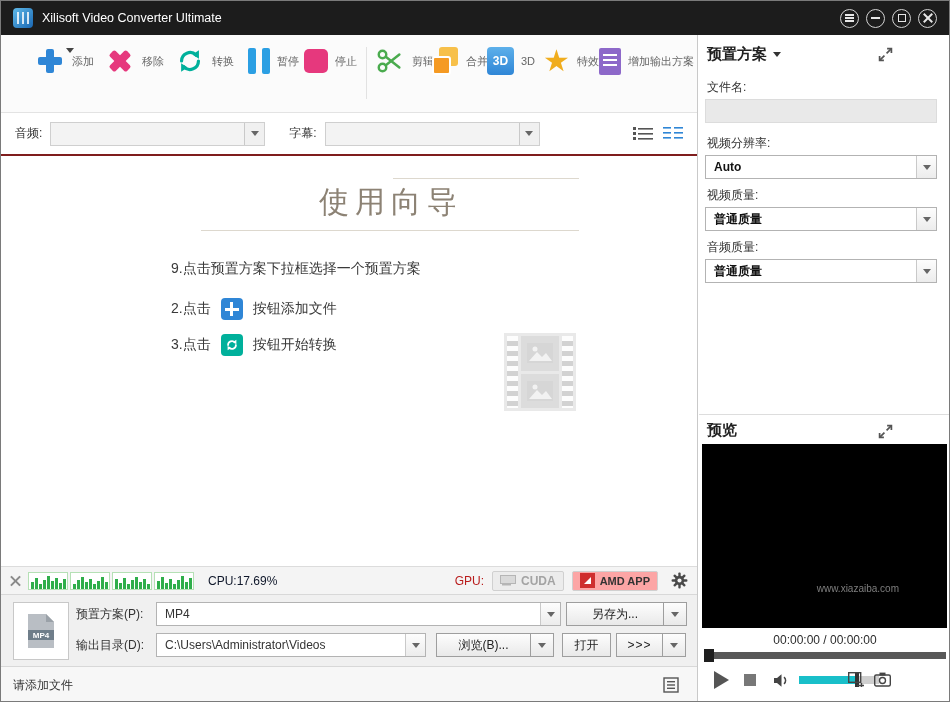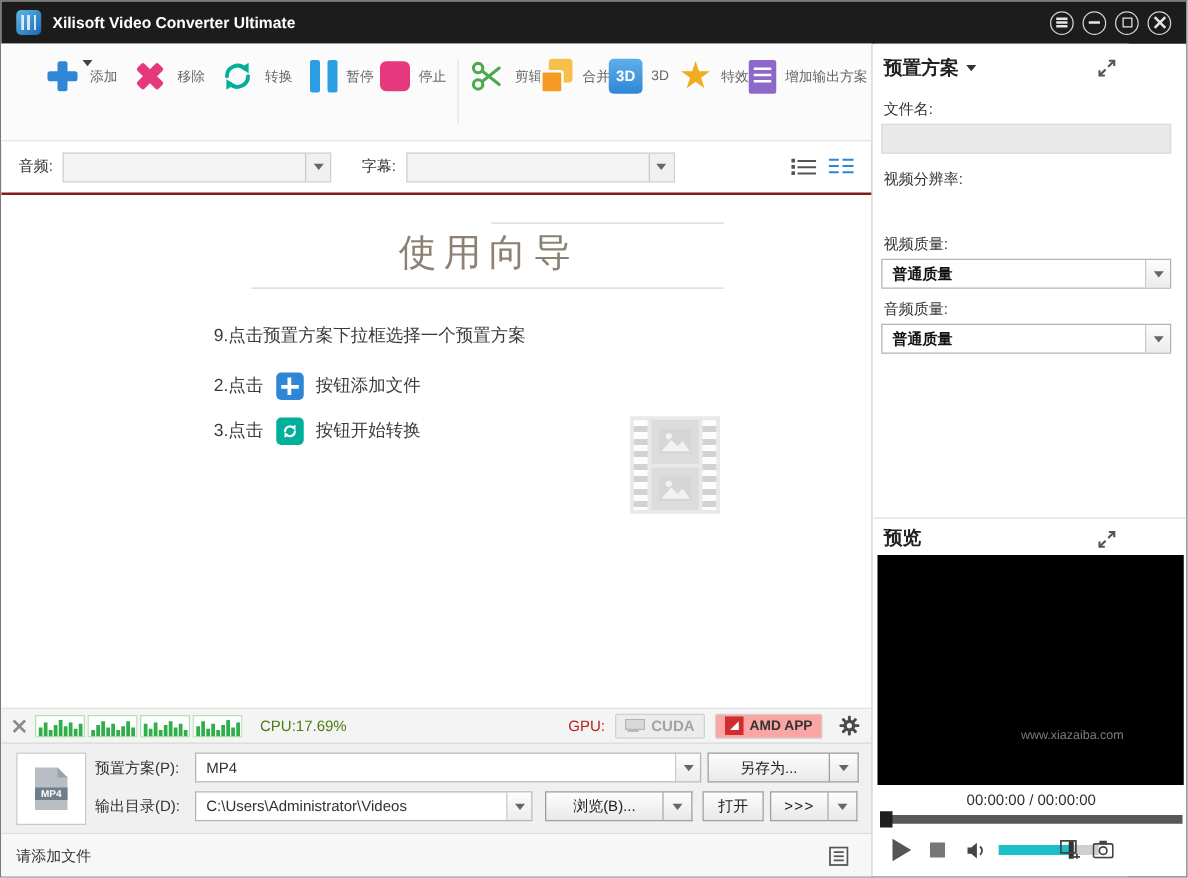--- a/index.html
+++ b/index.html
@@ -3,21 +3,21 @@
 <meta charset="utf-8">
 <style>
 *{margin:0;padding:0;box-sizing:border-box}
 body{font-family:"Liberation Sans","DejaVu Sans",sans-serif;font-size:12px;color:#333;background:#dcdcdc}
 .window{position:relative;width:950px;height:702px;background:#fff;border:1px solid #7a7a7a;overflow:hidden}
 
 
 .titlebar{position:absolute;left:0;top:0;width:100%;height:34px;background:#1c1c1c;display:flex;align-items:center;padding:0 12px}
 .app-icon{width:20px;height:20px;border-radius:4px;background:linear-gradient(135deg,#5fb9e8,#1a67b3);margin-right:9px;position:relative;flex:0 0 auto}
 .app-icon::after{content:"";position:absolute;left:4px;top:4px;width:12px;height:12px;background:repeating-linear-gradient(90deg,#fff 0 2px,transparent 2px 5px);opacity:.8}
-.title{color:#fff;font-weight:bold;font-size:12.5px}
+.title{color:#fff;font-weight:normal;font-size:12.5px}
 .win-btns{margin-left:auto;display:flex;gap:7px}
 .win-btn{width:19px;height:19px;border:1.5px solid #d2d2d2;border-radius:50%;display:flex;align-items:center;justify-content:center;cursor:pointer}
 .glyph-menu{width:9px;height:1.8px;background:#e6e6e6;box-shadow:0 3px 0 #e6e6e6,0 6px 0 #e6e6e6;transform:translateY(-3px)}
 .glyph-min{width:9px;height:2px;background:#e6e6e6}
 .glyph-max{width:8px;height:8px;border:1.5px solid #e6e6e6}
 .glyph-close{position:relative;width:10px;height:10px}
 .glyph-close::before,.glyph-close::after{content:"";position:absolute;left:-1px;top:4px;width:12px;height:2px;background:#e6e6e6}
 .glyph-close::before{transform:rotate(45deg)}
 .glyph-close::after{transform:rotate(-45deg)}
 
@@ -75,21 +75,21 @@
 .film-frames{flex:1;display:flex;flex-direction:column;gap:3px;padding:0 3px}
 .frame{flex:1;background:#dcdcdc;display:flex;align-items:center;justify-content:center}
 
 
 .statusrow{height:28px;background:#f4f4f4;border-top:1px solid #dcdcdc;display:flex;align-items:center;padding:0 8px}
 .mon-close{position:relative;width:13px;height:13px;margin-right:6px;cursor:pointer}
 .mon-close::before,.mon-close::after{content:"";position:absolute;left:0;top:5.5px;width:13px;height:2px;background:#8a8a8a}
 .mon-close::before{transform:rotate(45deg)}
 .mon-close::after{transform:rotate(-45deg)}
 .charts{display:flex;gap:2px}
-.cputext{margin-left:14px;color:#4d7c0f}
+.cputext{margin-left:14px;color:#0f172a}
 .gpulabel{margin-left:auto;color:#b91c1c}
 .badge{display:flex;align-items:center;gap:5px;height:20px;padding:0 7px;border:1px solid #d0d0d0;border-radius:2px;margin-left:8px;cursor:pointer}
 .badge.cuda{background:#ececec;color:#a3a3a3;font-weight:bold}
 .badge.amd{background:#fca5a5;color:#333;font-weight:bold;font-size:11px}
 .gear{margin-left:12px;cursor:pointer;display:flex}
 
 
 .outpanel{position:relative;height:72px;background:#f0f0f0;border-top:1px solid #d8d8d8}
 .src-box{position:absolute;left:12px;top:7px;width:56px;height:58px;background:#fff;border:1px solid #c8c8c8;display:flex;align-items:center;justify-content:center}
 .olabel{position:absolute;left:75px;height:24px;line-height:24px;color:#333}
@@ -481,20 +481,26 @@
           <path d="M12.5 1.5 L8 6"></path>
           <path d="M5.5 12.5 H1.5 V8.5"></path>
           <path d="M1.5 12.5 L6 8"></path>
         </svg>
     </span>
 
     <span class="rp-label" style="top:44px">文件名:</span>
     <div class="rp-input" style="top:64px"><span></span></div>
 
     <span class="rp-label" style="top:100px">视频分辨率:</span>
+    <div class="combo rp-combo" style="top:120px">
+      <span>Auto</span>
+      <span class="arrow">
+          <span class="caret"></span>
+        </span>
+    </div>
 
     <span class="rp-label" style="top:152px">视频质量:</span>
     <div class="combo rp-combo" style="top:172px">
       <span>普通质量</span>
       <span class="arrow">
           <span class="caret"></span>
         </span>
     </div>
 
     <span class="rp-label" style="top:204px">音频质量:</span>

